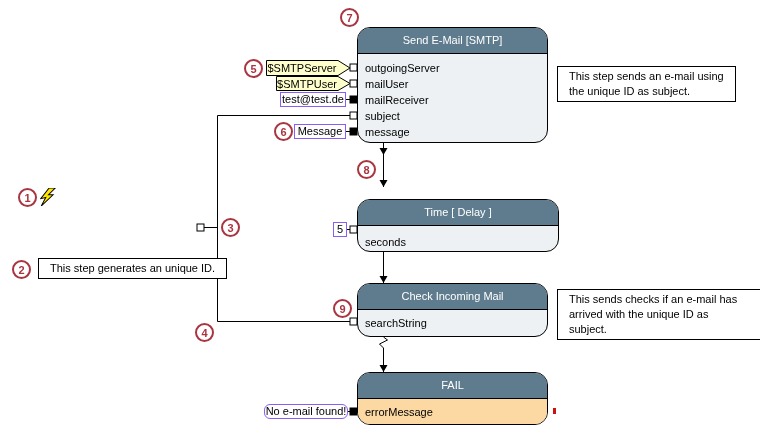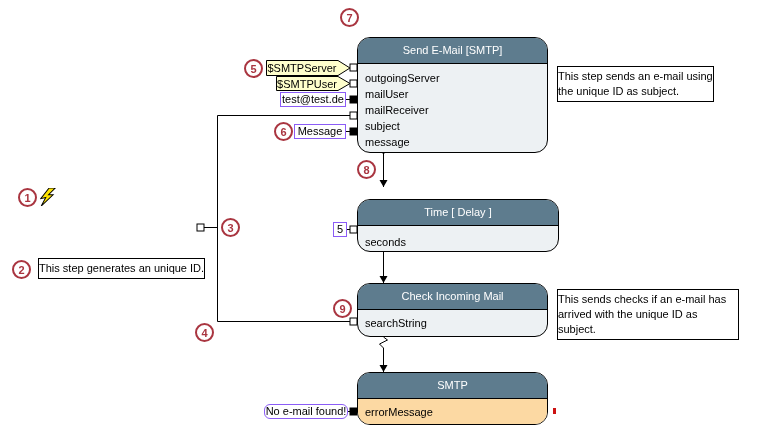--- a/index.html
+++ b/index.html
@@ -12,21 +12,21 @@
                border-bottom:1px solid #000;}
   .h25{height:25px;line-height:25px;}
   .h23{height:23px;line-height:23px;}
   .field{height:16px;line-height:16px;font-size:11px;color:#000;padding-left:7px;white-space:nowrap;}
   .field.right{text-align:right;padding-right:9px;padding-left:0;}
   .pt6{padding-top:6px;} .pt8{padding-top:8px;} .pt5{padding-top:5px;} .pt4{padding-top:4px;}
   .fail-body{background:#FCD9A3;height:100%;}
   .value-box{position:absolute;background:#fff;border:1px solid #8b5cf6;font-size:11px;
              line-height:13px;text-align:center;box-sizing:border-box;white-space:nowrap;}
   .note{position:absolute;background:#fff;border:1px solid #000;font-size:11px;
-        line-height:15px;padding:2px 0;color:#000;}
+        line-height:15px;padding:2px 11px;color:#000;}
   .badge{position:absolute;width:19px;height:19px;box-sizing:border-box;background:#fff;
          border:2px solid #A93540;border-radius:50%;color:#A93540;font-size:11px;
          font-weight:bold;display:flex;align-items:center;justify-content:center;}
   .tag{position:absolute;}
   .tag text{font-size:11px;fill:#000;font-family:"Liberation Sans",sans-serif;}
   .bolt{position:absolute;}
 </style>
 </head>
 <body>
 
@@ -69,21 +69,21 @@
     <rect x="350" y="408" width="7" height="7" fill="#000" stroke="#000"></rect>
     <rect x="197" y="224" width="7" height="7" fill="#fff" stroke="#000"></rect>
     <rect x="553" y="408" width="3" height="6" fill="#CC1111"></rect>
   </svg>
 
   <svg class="bolt" style="left:40px;top:188px;" width="16" height="18" viewBox="0 0 14 16">
     <polygon points="8,0 13.5,0 7.5,6 11.5,6 1,16 5,8.5 0.5,9.5" fill="#FFE500" stroke="#000" stroke-width="0.9"></polygon>
   </svg>
 
 
-  <div class="node" style="left:357px;top:27px;width:191px;height:116px;margin-top:10px;">
+  <div class="node" style="left:357px;top:27px;width:191px;height:116px;">
     <div class="node-header h25">Send E-Mail [SMTP]</div>
     <div class="pt6">
       <div class="field">outgoingServer</div>
       <div class="field">mailUser</div>
       <div class="field">mailReceiver</div>
       <div class="field">subject</div>
       <div class="field">message</div>
     </div>
   </div>
 
@@ -95,21 +95,21 @@
   </div>
 
   <div class="node" style="left:357px;top:283px;width:191px;height:54px;">
     <div class="node-header h25">Check Incoming Mail</div>
     <div class="pt5">
       <div class="field">searchString</div>
     </div>
   </div>
 
   <div class="node" style="left:357px;top:372px;width:191px;height:53px;">
-    <div class="node-header h25">SMTP</div>
+    <div class="node-header h25">FAIL</div>
     <div class="fail-body pt5">
       <div class="field">errorMessage</div>
     </div>
   </div>
 
   <svg class="tag" style="left:266px;top:60px;" width="85" height="17">
     <polygon points="0.5,0.5 72,0.5 84,8 72,15.5 0.5,15.5" fill="#FFFFCC" stroke="#000"></polygon>
     <text x="36" y="12" text-anchor="middle">$SMTPServer</text>
   </svg>
   <svg class="tag" style="left:276px;top:76px;" width="75" height="16">

